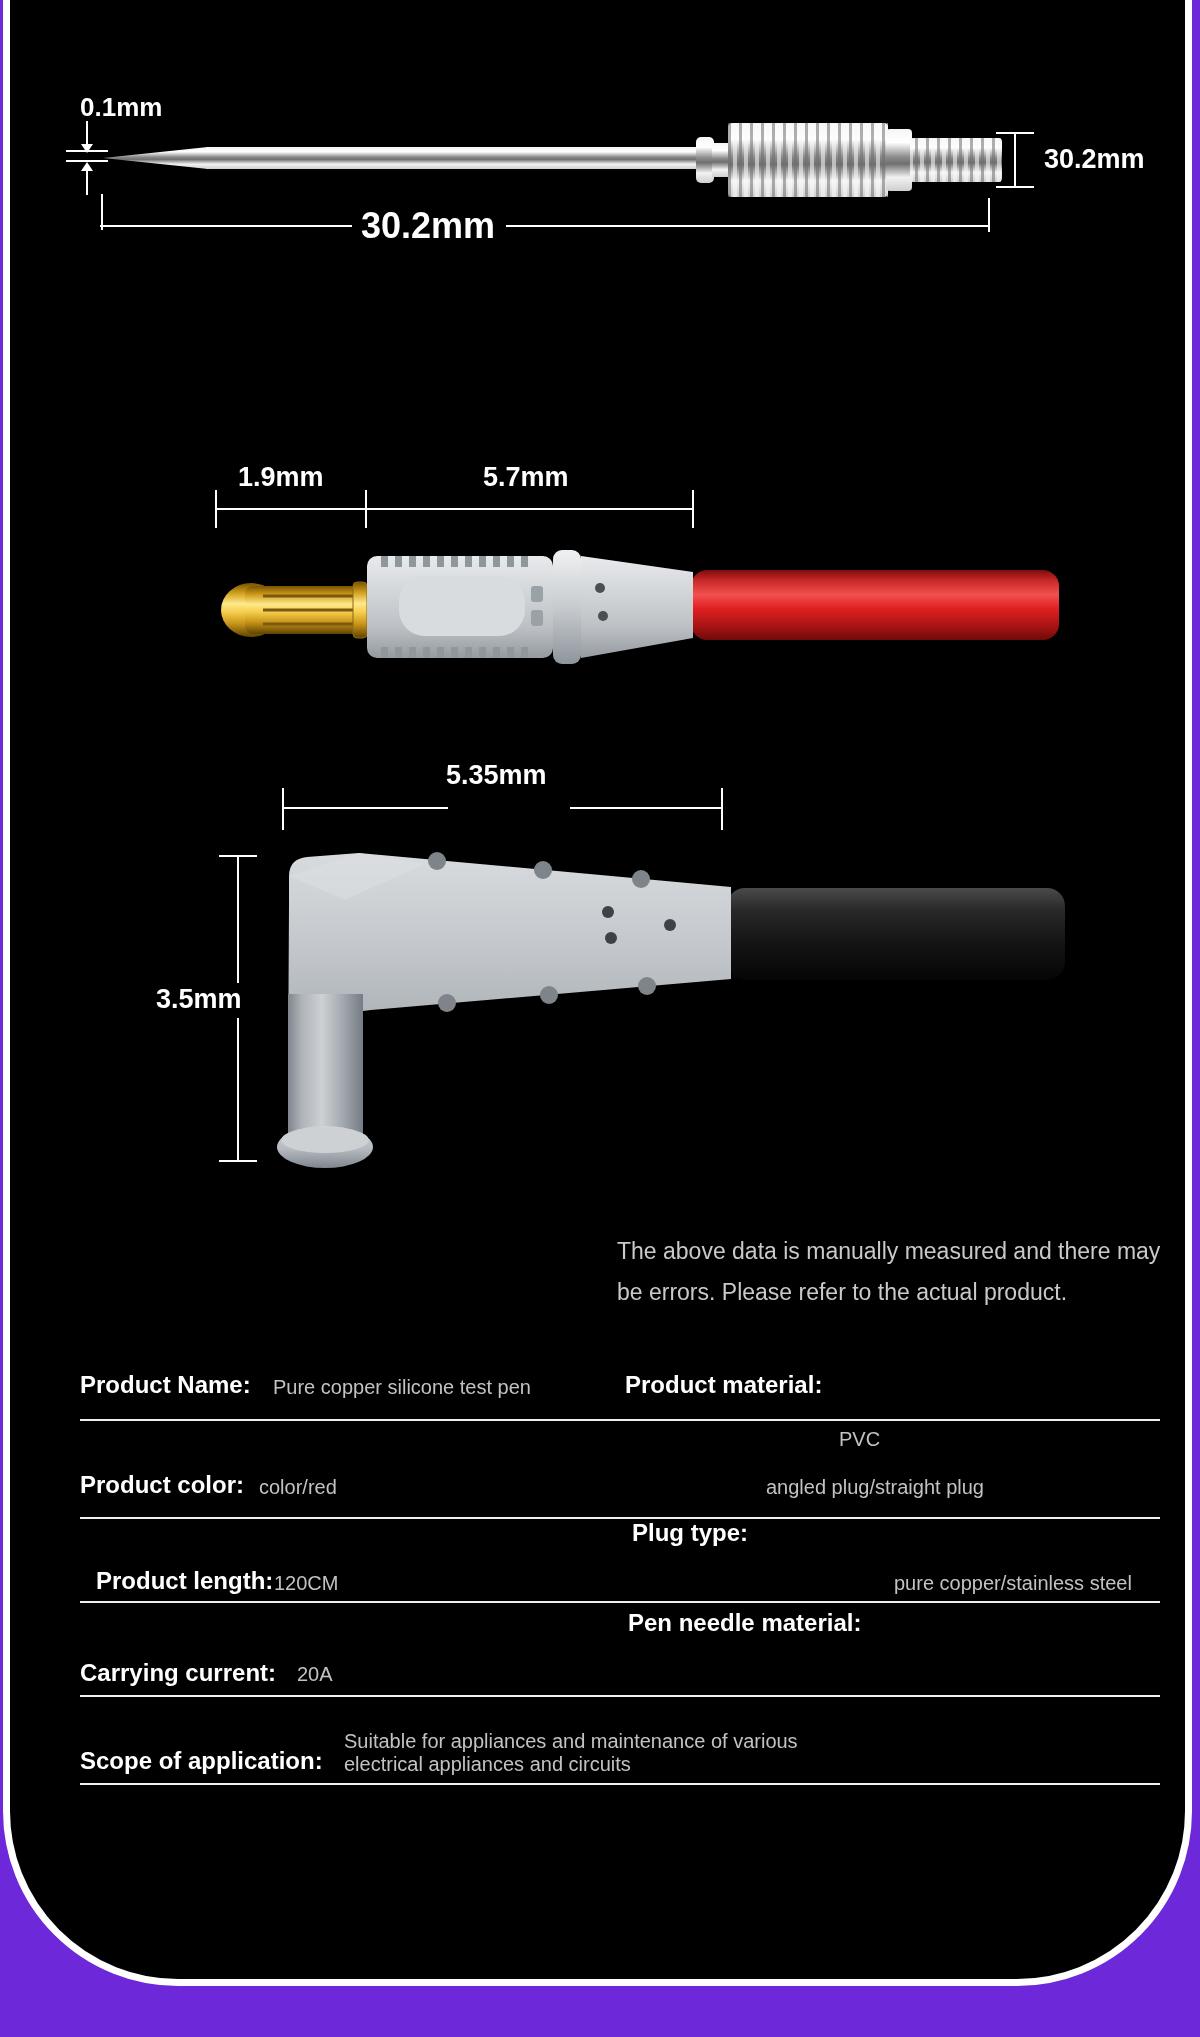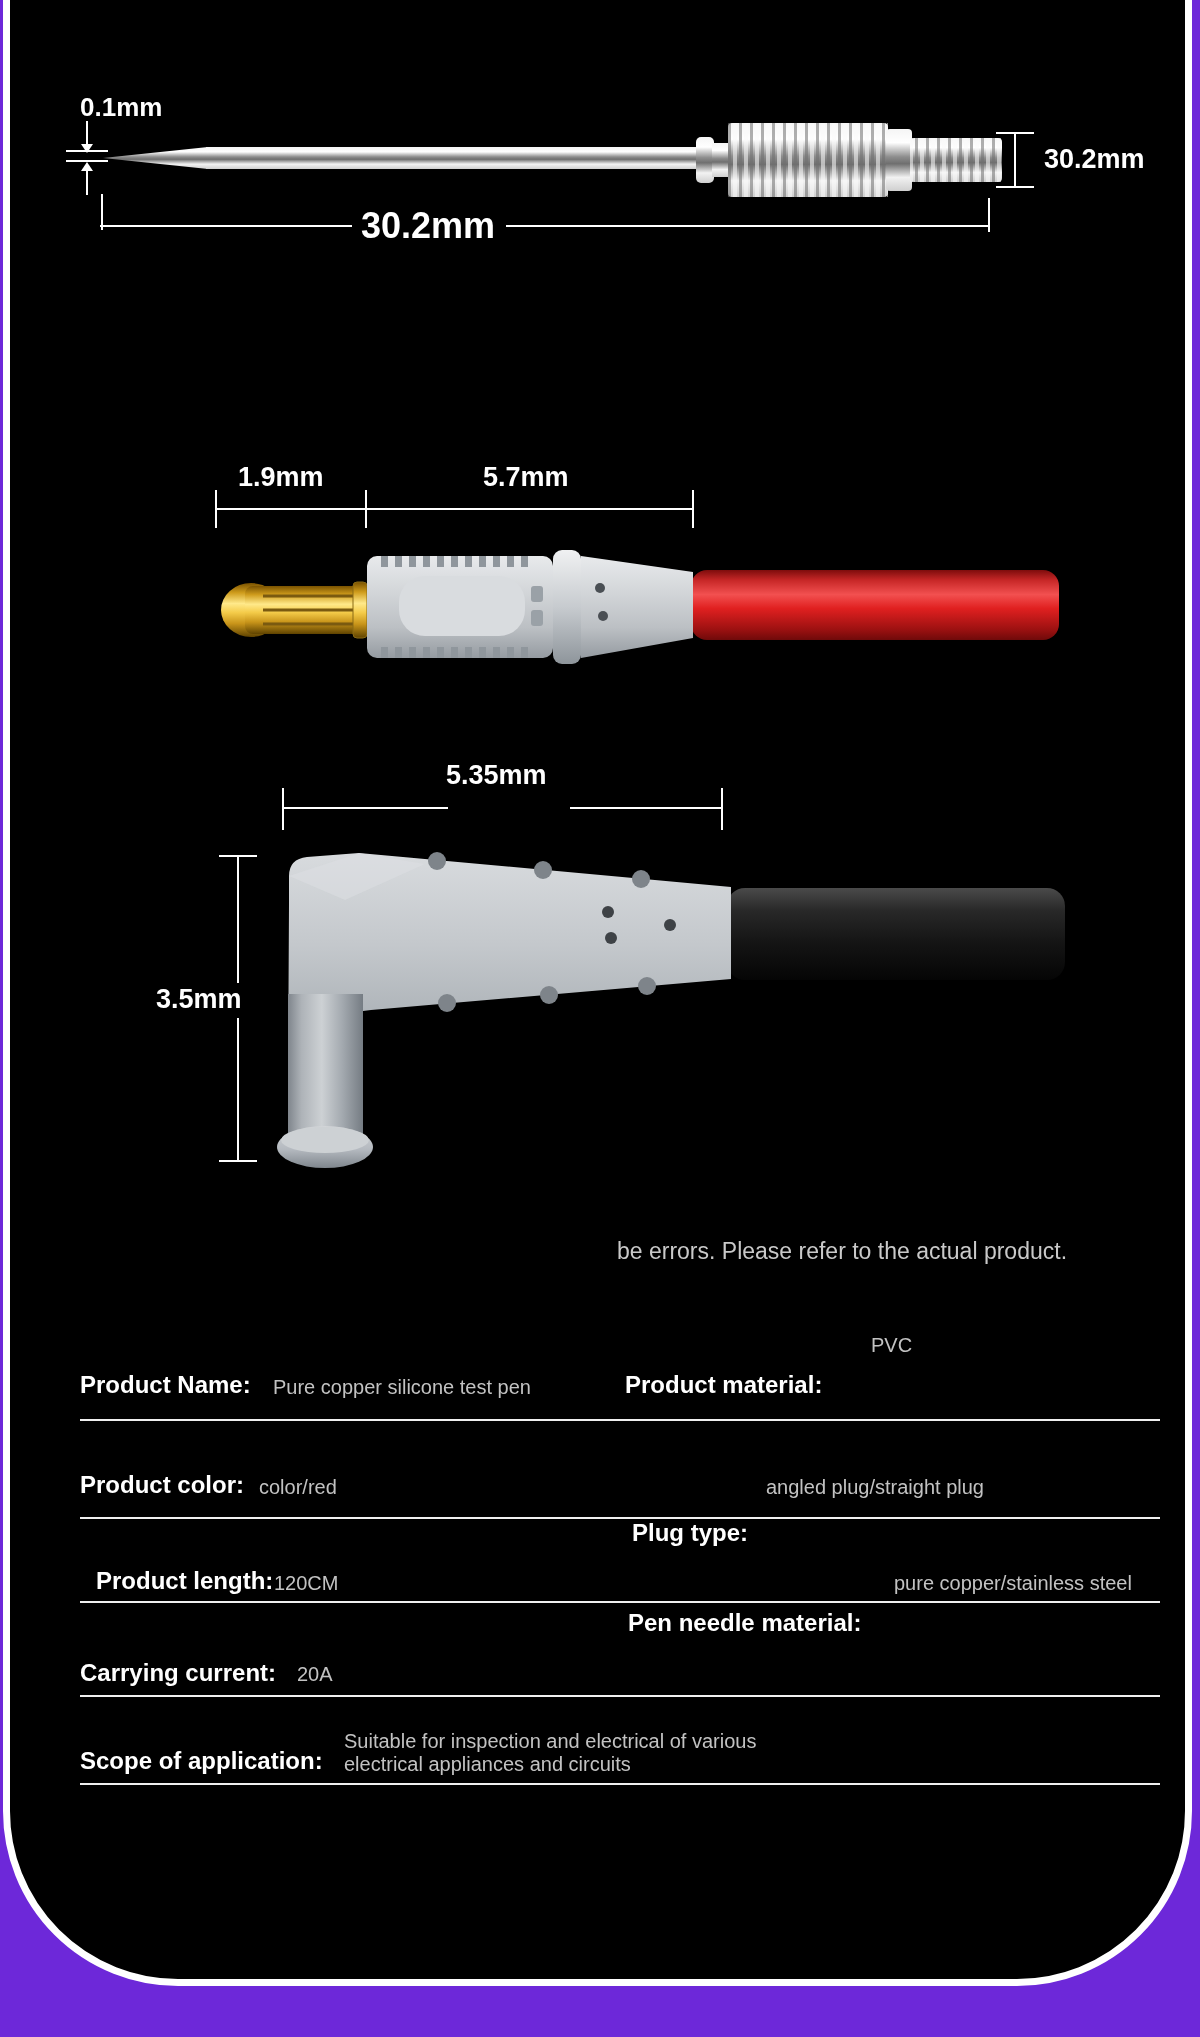--- a/index.html
+++ b/index.html
@@ -214,30 +214,31 @@
       <circle cx="333" cy="70" r="6" fill="#3e4246"></circle>
       <circle cx="336" cy="96" r="6" fill="#3e4246"></circle>
       <circle cx="395" cy="83" r="6" fill="#3e4246"></circle>
       <rect x="13" y="152" width="75" height="150" fill="url(#cylh)"></rect>
       <ellipse cx="50" cy="305" rx="48" ry="21" fill="url(#flanv)"></ellipse>
       <ellipse cx="50" cy="298" rx="44" ry="13" fill="#cdd1d4"></ellipse>
     </svg>
   </div>
 
   <div class="disclaimer">
+    <div>The above data is manually measured and there may</div>
     <div>be errors. Please refer to the actual product.</div>
   </div>
 
   <div>
 
     <div>
       <div class="spec-label" style="left:80px;top:1371px;">Product Name:</div>
       <div class="spec-value" style="left:273px;top:1376px;">Pure copper silicone test pen</div>
       <div class="spec-label" style="left:625px;top:1371px;">Product material:</div>
-      <div class="spec-value" style="left:839px;top:1334px;margin-left:32px;">PVC</div>
+      <div class="spec-value" style="left:839px;top:1428px;">PVC</div>
       <div class="spec-rule" style="top:1419px;"></div>
     </div>
 
     <div>
       <div class="spec-label" style="left:80px;top:1471px;">Product color:</div>
       <div class="spec-value" style="left:259px;top:1476px;">color/red</div>
       <div class="spec-label" style="left:632px;top:1471px;margin-top:48px;">Plug type:</div>
       <div class="spec-value" style="left:766px;top:1476px;">angled plug/straight plug</div>
       <div class="spec-rule" style="top:1517px;"></div>
     </div>
@@ -252,19 +253,19 @@
 
     <div>
       <div class="spec-label" style="left:80px;top:1659px;">Carrying current:</div>
       <div class="spec-value" style="left:297px;top:1663px;">20A</div>
       <div class="spec-rule" style="top:1695px;"></div>
     </div>
 
     <div>
       <div class="spec-label" style="left:80px;top:1747px;">Scope of application:</div>
       <div class="spec-value" style="left:344px;top:1730px;line-height:23px;">
-        <div>Suitable for inspection and electrical of various</div>
+        <div>Suitable for appliances and maintenance of various</div>
         <div>electrical appliances and circuits</div>
       </div>
       <div class="spec-rule" style="top:1783px;"></div>
     </div>
   </div>
 </div>
 
 </body></html>

